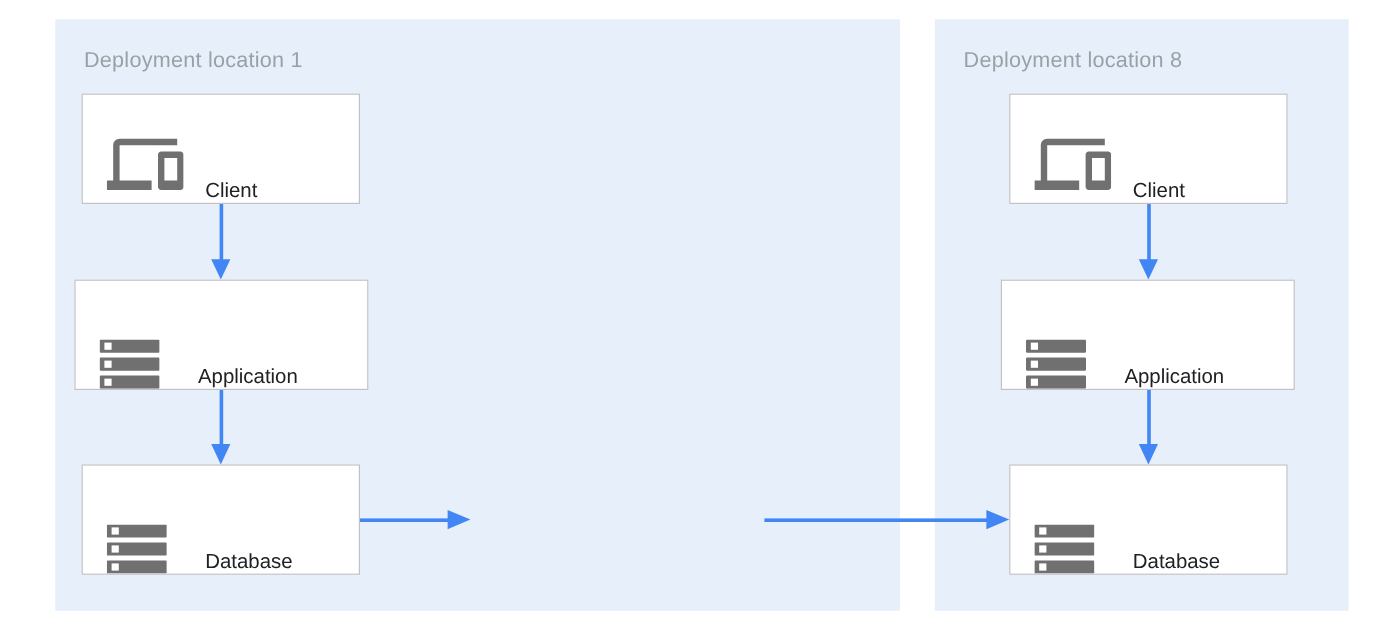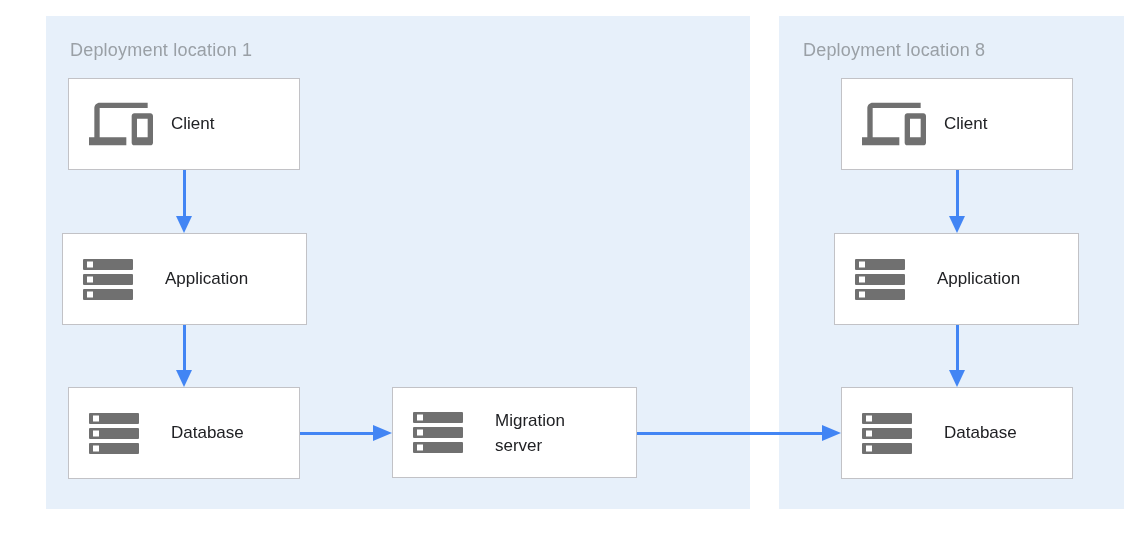--- a/index.html
+++ b/index.html
@@ -22,21 +22,21 @@
     font-size: 18px;
     letter-spacing: 0.2px;
     color: var(--region-label, #9AA0A6);
   }
   .node {
     position: absolute;
     background: var(--box-fill, #ffffff);
     border: 1px solid var(--box-border, #C2C2C6);
     box-sizing: border-box;
     display: flex;
-    align-items: center;
+    align-items: flex-end;
     padding-left: 20px;
   }
   .icon-slot {
     width: 70px;
     flex: 0 0 70px;
     display: flex;
     align-items: center;
     color: var(--icon, #707070);
   }
   .node-label {
@@ -133,37 +133,20 @@
         <g fill="#ffffff">
           <rect x="4" y="2.5" width="6" height="6"></rect>
           <rect x="4" y="17.5" width="6" height="6"></rect>
           <rect x="4" y="32.5" width="6" height="6"></rect>
         </g>
       </svg>
     </span>
     <span class="node-label">Database</span>
   </div>
 
-  <div class="node" style="left:392px; top:387px; width:245px; height:91px;">
-    <span class="icon-slot">
-      <svg width="50" height="41" viewBox="0 0 50 41" aria-hidden="true">
-        <g fill="currentColor">
-          <rect x="0" y="0" width="50" height="11" rx="1"></rect>
-          <rect x="0" y="15" width="50" height="11" rx="1"></rect>
-          <rect x="0" y="30" width="50" height="11" rx="1"></rect>
-        </g>
-        <g fill="#ffffff">
-          <rect x="4" y="2.5" width="6" height="6"></rect>
-          <rect x="4" y="17.5" width="6" height="6"></rect>
-          <rect x="4" y="32.5" width="6" height="6"></rect>
-        </g>
-      </svg>
-    </span>
-    <span class="node-label wrap">Migration server</span>
-  </div>
 
   <div class="node" style="left:841px; top:78px; width:232px; height:92px;">
     <span class="icon-slot">
       <svg width="64" height="64" viewBox="0 0 24 24" fill="currentColor" aria-hidden="true">
         <path d="M4 6h18V4H4c-1.1 0-2 .9-2 2v11H0v3h14v-3H4V6zm19 2h-6c-.55 0-1 .45-1 1v10c0 .55.45 1 1 1h6c.55 0 1-.45 1-1V9c0-.55-.45-1-1-1zm-1 9h-4v-7h4v7z"></path>
       </svg>
     </span>
     <span class="node-label">Client</span>
   </div>
 

